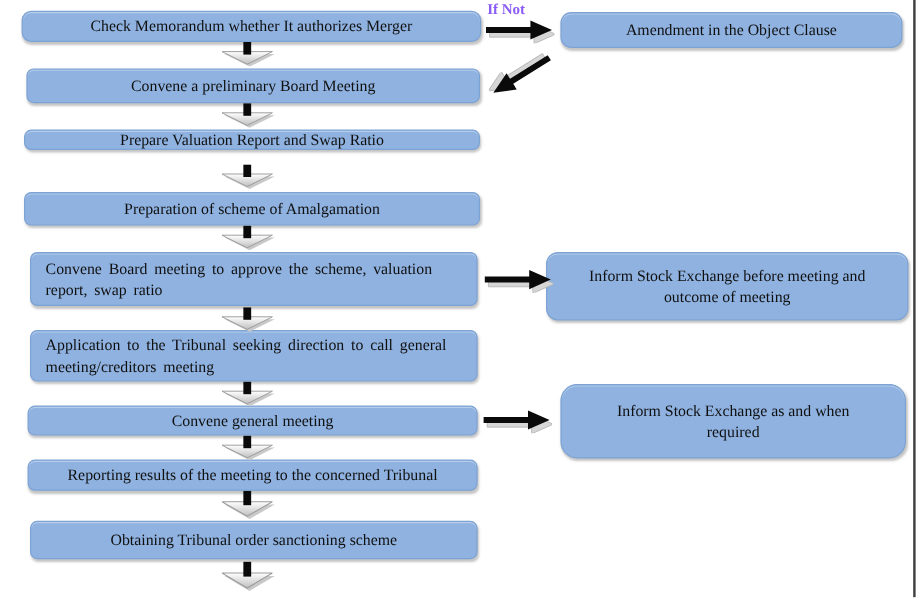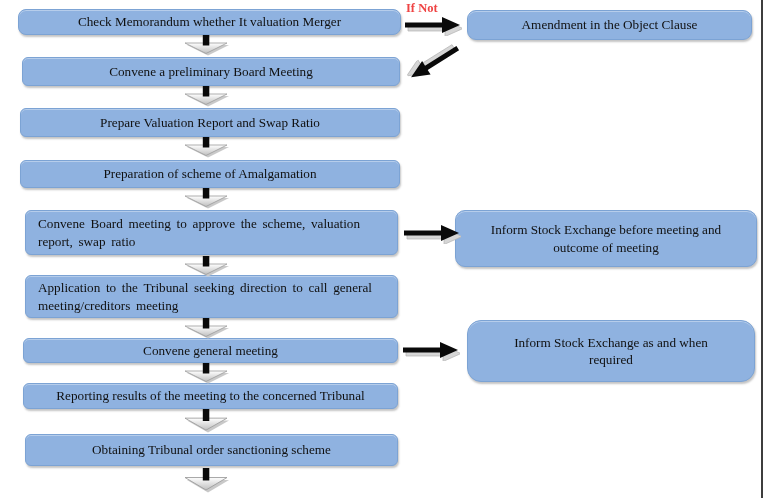--- a/index.html
+++ b/index.html
@@ -18,60 +18,60 @@
     border-radius:6px;
     display:flex;align-items:center;justify-content:center;
     text-align:center;white-space:pre-line;
     font-size:13.2px;line-height:1.32;
     padding:1px 8px;
     box-shadow:1px 2px 2px rgba(125,125,125,.45), inset 0 1px 0 rgba(255,255,255,.35);
   }
   .justify{justify-content:flex-start;text-align:left;word-spacing:.18em;padding-left:12px;}
   .b1{left:18px;top:9px;width:383px;height:26px;border-radius:8px;}
   .b2{left:22px;top:57px;width:378px;height:29px;}
-  .b3{left:20px;top:108px;width:380px;height:29px;}
+  .b3{left:20px;top:108px;width:380px;height:17px;}
   .b4{left:20px;top:160px;width:380px;height:28px;}
   .b5{left:25px;top:210px;width:373px;height:45px;}
   .b6{left:25px;top:275px;width:373px;height:43px;}
   .b7{left:23px;top:338px;width:375px;height:25px;}
   .b8{left:23px;top:383px;width:375px;height:26px;}
   .b9{left:25px;top:434px;width:373px;height:32px;}
   .r1{left:467px;top:10px;width:285px;height:30px;border-radius:9px;}
   .r2{left:455px;top:210px;width:302px;height:57px;border-radius:10px;padding:12px 12px;}
   .r3{left:467px;top:320px;width:288px;height:62px;border-radius:14px;padding:1px 24px;}
   .arrow{position:absolute;}
   .da{width:46px;height:21px;}
   .a1{left:184px;top:35px;} .a2{left:184px;top:86px;} .a3{left:184px;top:137px;}
   .a4{left:184px;top:188px;} .a5{left:184px;top:256px;} .a6{left:184px;top:318px;}
   .a7{left:184px;top:363px;} .a8{left:184px;top:409px;height:24px;} .a9{left:184px;top:468px;height:25px;}
   .ra{width:58px;height:22px;}
   .h1{left:404px;top:14px;} .h2{left:403px;top:222px;} .h3{left:402px;top:339px;}
   .diag{left:405px;top:52px;transform:rotate(148deg);}
   .if-not{
     position:absolute;left:406px;top:1px;width:48px;
-    font-size:12.5px;font-weight:600;text-align:left;color:#ef4444;
+    font-size:12.5px;font-weight:600;text-align:left;color:#8b5cf6;
   }
 </style>
 </head>
 <body>
 
 <div class="canvas">
 
   <svg width="0" height="0" style="position:absolute">
     <defs>
       <linearGradient id="headGrad" x1="0" y1="0" x2="0" y2="1">
         <stop offset="0" stop-color="#ffffff"></stop>
         <stop offset="1" stop-color="#bfbfbf"></stop>
       </linearGradient>
     </defs>
   </svg>
 
   <div class="page-border"></div>
 
-  <div class="box b1">Check Memorandum whether It valuation Merger</div>
+  <div class="box b1">Check Memorandum whether It authorizes Merger</div>
   <div class="box b2">Convene a preliminary Board Meeting</div>
   <div class="box b3">Prepare Valuation Report and Swap Ratio</div>
   <div class="box b4">Preparation of scheme of Amalgamation</div>
   <div class="box b5 justify">Convene Board meeting to approve the scheme, valuation
 report, swap ratio</div>
   <div class="box b7">Convene general meeting</div>
   <div class="box b6 justify">Application to the Tribunal seeking direction to call general
 meeting/creditors meeting</div>
   <div class="box b8">Reporting results of the meeting to the concerned Tribunal</div>
   <div class="box b9">Obtaining Tribunal order sanctioning scheme</div>

